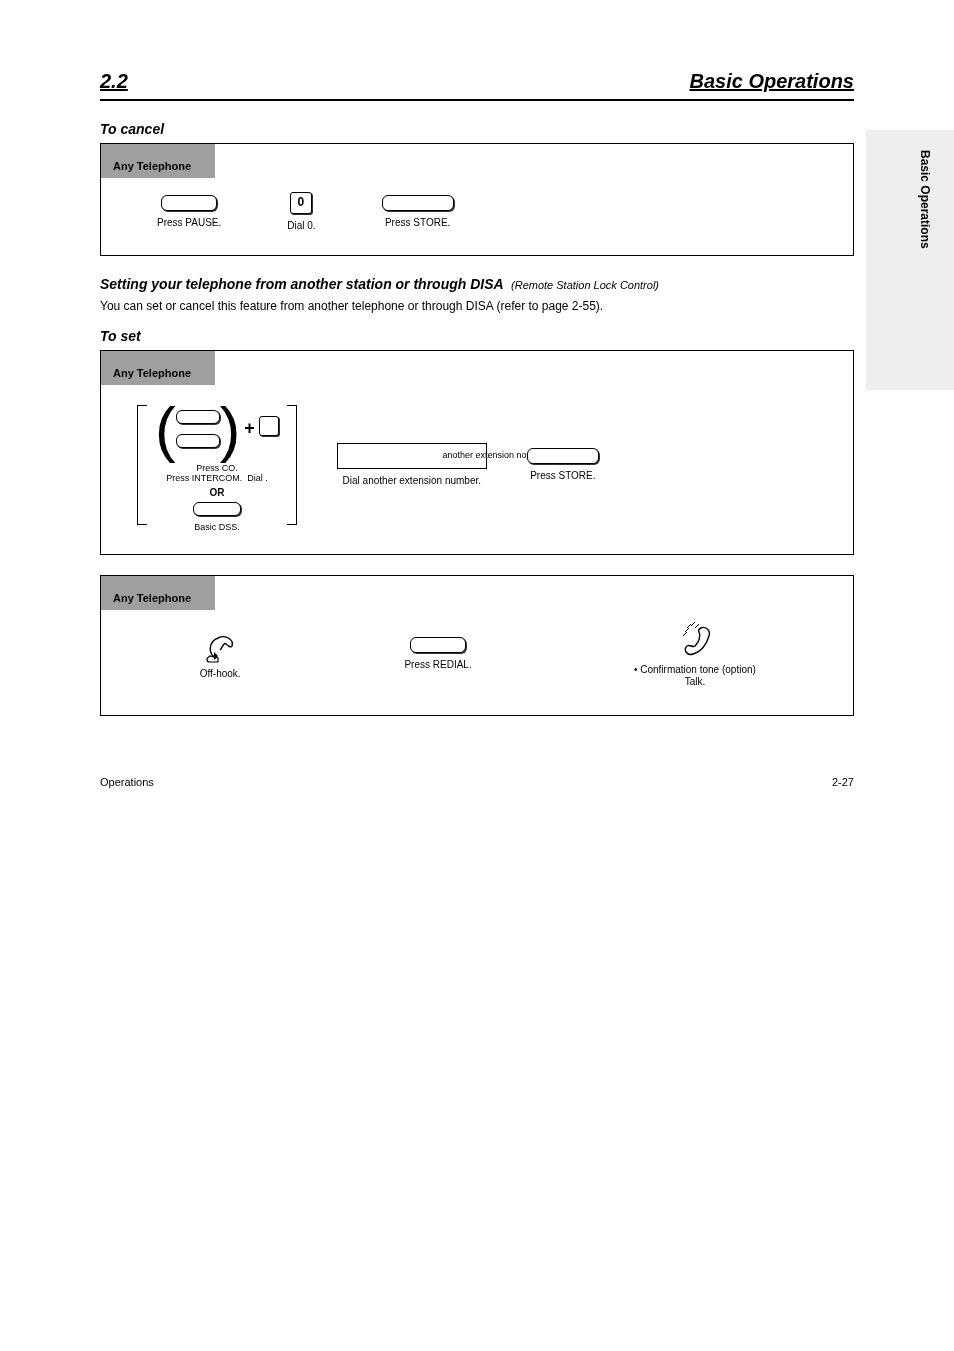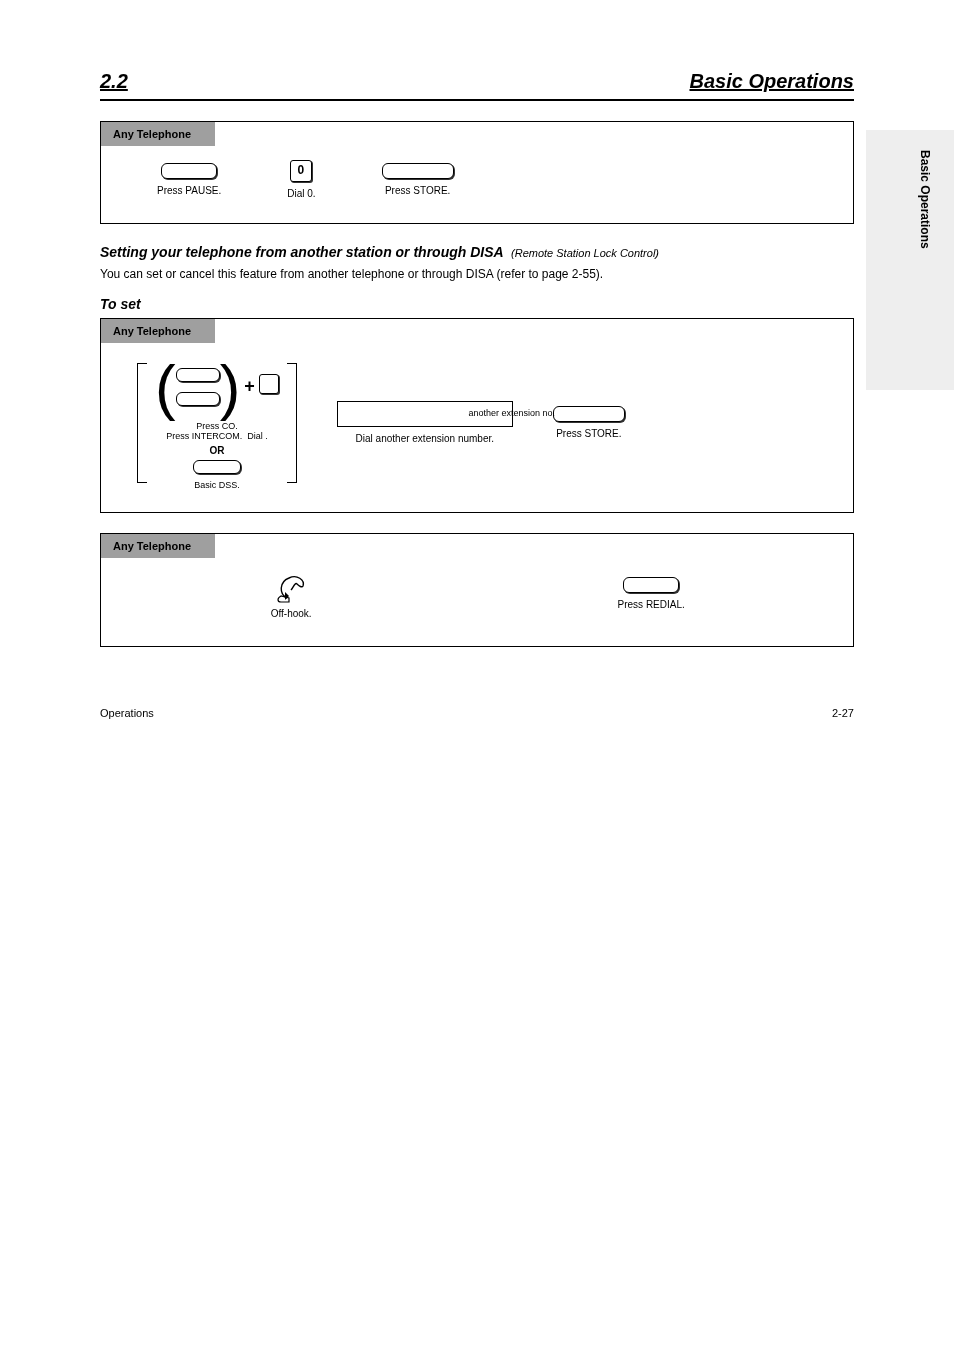--- a/index.html
+++ b/index.html
@@ -61,21 +61,21 @@
     border: 1px solid #000;
     position: relative;
     margin-bottom: 20px;
   }
   .diag-title {
     display: inline-block;
     background: #9f9f9f;
     color: #000;
     font-size: 11px;
     font-weight: bold;
-    padding: 6px 24px 6px 12px;
+    padding: 16px 24px 6px 12px;
   }
   .diag-content {
     padding: 14px 16px 22px 16px;
     display: flex;
     align-items: center;
     gap: 26px;
   }
   .step { text-align: center; font-size: 10px; line-height: 1.25; }
   .btn-wide {
     width: 56px; height: 16px;
@@ -89,21 +89,21 @@
   .btn-square {
     width: 22px; height: 22px;
     border: 1px solid #000;
     border-radius: 3px;
     background: #fff;
     display: block;
     margin: 0 auto 6px auto;
     box-shadow: 1px 1px 0 #333;
   }
   .field-box {
-    width: 176px; height: 26px;
+    width: 150px; height: 26px;
     border: 1px solid #000;
     background: #fff;
     display: block;
     margin: 0 auto 6px auto;
   }
   
   .bracket-group {
     display: flex;
     align-items: center;
     gap: 8px;
@@ -146,20 +146,21 @@
   <div class="side-tab">
     <span class="t">Basic Operations</span>
   </div>
 
   <div class="header-row">
     <span class="section-num">2.2</span>
     <span class="section-title">Basic Operations</span>
   </div>
   <div class="hr"></div>
 
+  <div class="sub-heading">To cancel</div>
   <div class="diagram-box">
     <div class="diag-title">Any Telephone</div>
     <div class="diag-content">
       <div class="step" style="margin-left:40px;">
         <span class="btn-wide"></span>
         <span>Press PAUSE.</span>
       </div>
       <div class="step" style="margin-left:40px;">
         <span class="btn-square" style="position:relative;">
           <span style="position:absolute;left:6px;top:2px;font-size:12px;font-weight:bold;">0</span>
@@ -231,20 +232,28 @@
           <path d="M18 30 C10 26 10 14 20 10 C28 6 36 12 34 18 C33 20 30 18 28 16 C26 14 24 20 22 22" fill="none" stroke="#000" stroke-width="1.4"></path>
           <path d="M16 32 L16 24 L20 28 Z" fill="#000"></path>
           <path d="M12 28 C8 30 8 34 12 34 L20 34 L20 30 Z" fill="none" stroke="#000" stroke-width="1.2"></path>
         </svg>
         <span>Off-hook.</span>
       </div>
       <div class="step">
         <span class="btn-wide"></span>
         <span>Press REDIAL.</span>
       </div>
+      <div class="step">
+        <svg width="48" height="40" viewBox="0 0 48 40">
+          <path d="M30 8 C34 6 40 10 38 16 C36 24 30 32 22 34 C16 36 12 30 16 26 C18 24 22 28 24 26 C28 22 30 16 28 12 C27 10 28 9 30 8 Z" fill="none" stroke="#000" stroke-width="1.4"></path>
+          <path d="M16 8 L20 4 M14 12 L18 8 M12 16 L16 12 M20 6 L24 2 M24 8 L28 4" stroke="#000" stroke-width="1"></path>
+        </svg>
+        <span>• Confirmation tone (option)</span><br>
+        <span>Talk.</span>
+      </div>
     </div>
   </div>
 
   <div class="footer-row">
     <span>Operations</span>
     <span>2-27</span>
   </div>
 
 </div>
 

